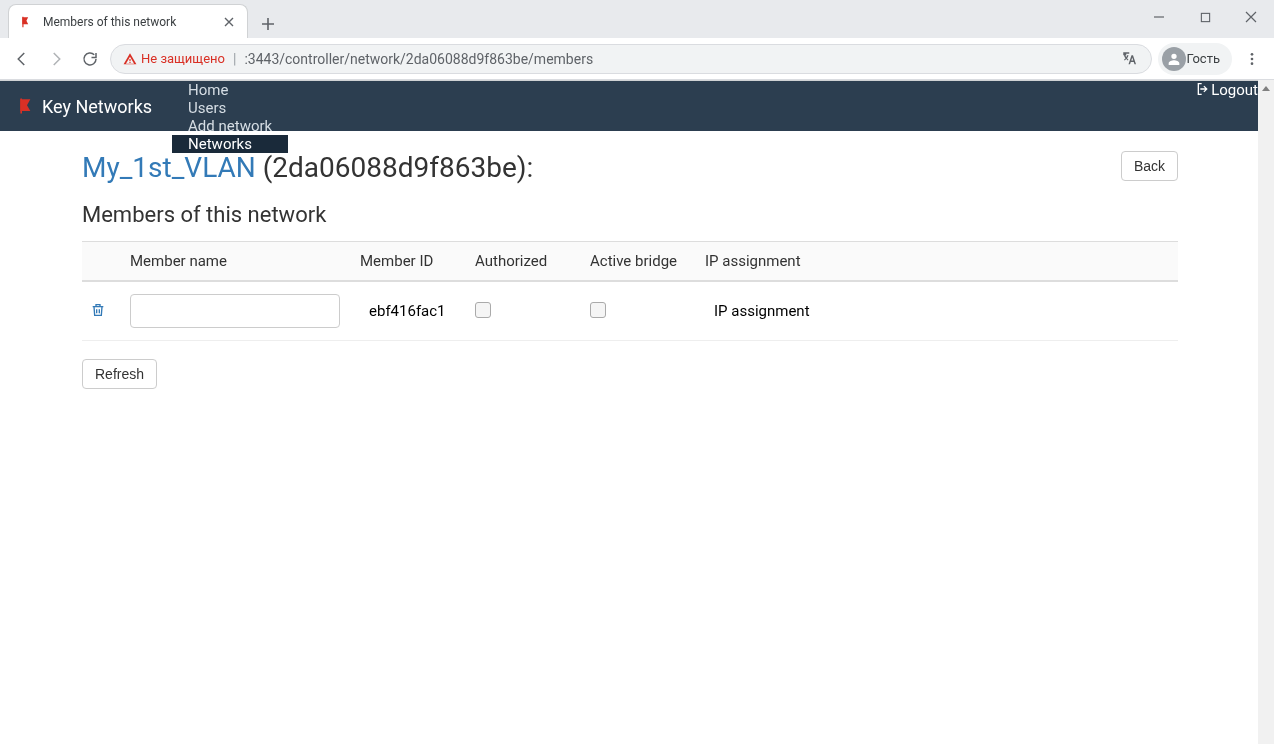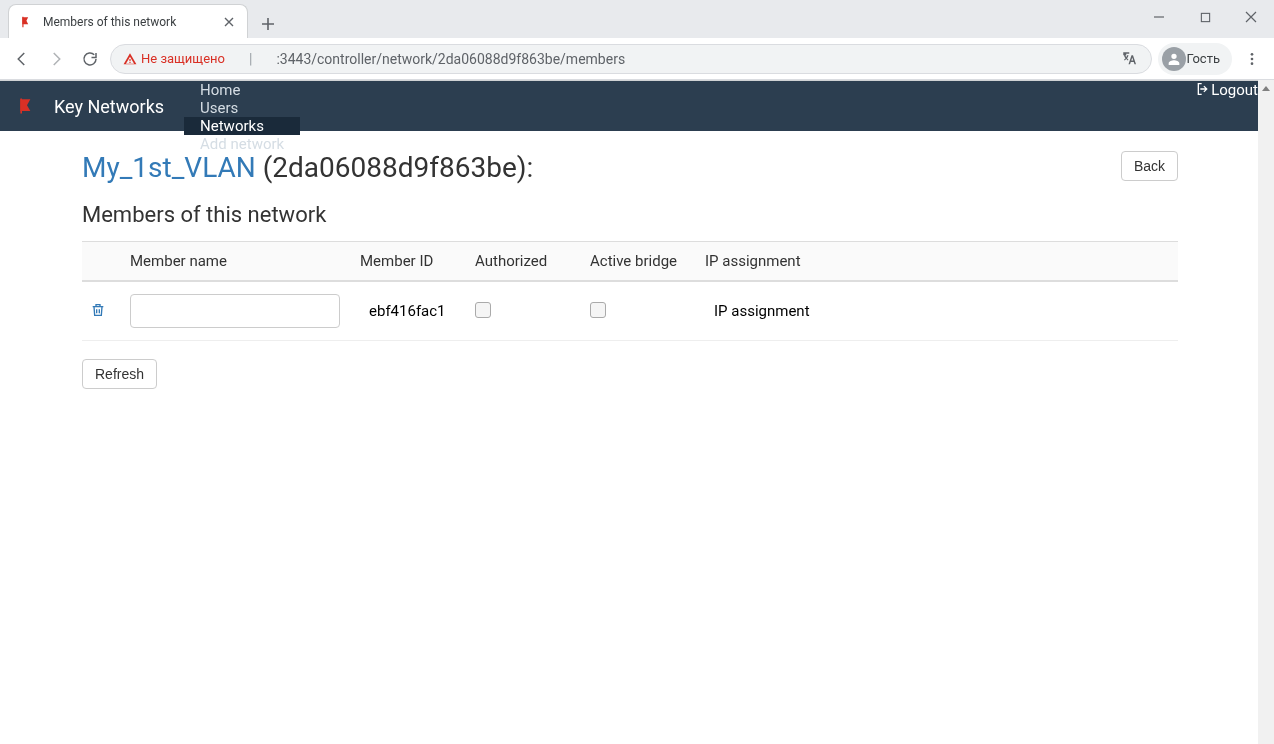--- a/index.html
+++ b/index.html
@@ -12,31 +12,31 @@
   .tab .favicon { width: 16px; height: 16px; display:flex; align-items:center; justify-content:center; }
   .tab .title { flex: 1; font-size: 12px; color: #3c4043; white-space: nowrap; overflow: hidden; text-overflow: ellipsis; }
   .tab .close { width: 16px; height: 16px; color: #5f6368; cursor: pointer; display:flex;align-items:center;justify-content:center;}
   .new-tab { width: 28px; height: 28px; margin-left: 6px; display: flex; align-items: center; justify-content: center; color: #5f6368; cursor: pointer; border-radius: 50%; }
   .window-controls { position: absolute; right: 0; top: 0; display: flex; height: 34px; }
   .win-btn { width: 46px; display: flex; align-items: center; justify-content: center; color: #5f6368; cursor: pointer; }
 
   .toolbar { background: #fff; height: 42px; display: flex; align-items: center; padding: 0 8px; gap: 6px; border-bottom: 1px solid #dadce0; }
   .tb-icon { width: 28px; height: 28px; display: flex; align-items: center; justify-content: center; color: #5f6368; border-radius: 50%; cursor: pointer; }
   .tb-icon.disabled { color: #b0b3b6; cursor: default; }
-  .addr { flex: 1; height: 30px; border: 1px solid #dadce0; border-radius: 15px; display: flex; align-items: center; padding: 0 12px; gap: 24px; background: #f1f3f4; }
+  .addr { flex: 1; height: 30px; border: 1px solid #dadce0; border-radius: 15px; display: flex; align-items: center; padding: 0 12px; gap: 8px; background: #f1f3f4; }
   .addr .warn { color: #d93025; font-size: 13px; display: flex; align-items: center; gap: 4px; }
   .addr .sep { color: #9aa0a6; }
   .addr .url { color: #5f6368; font-size: 14px; flex:1; white-space:nowrap; overflow:hidden; }
   .guest { display: flex; align-items: center; background: #f1f3f4; border-radius: 16px; padding: 4px 12px 4px 4px; cursor: pointer; }
   .guest .av { width: 24px; height: 24px; border-radius: 50%; background: #9aa0a6; display:flex;align-items:center;justify-content:center; }
   .guest .lbl { font-size: 13px; color: #3c4043; }
 
   
   .navbar { background: #2c3e50; height: 50px; display: flex; align-items: stretch; color: #fff; padding: 0 16px; }
-  .brand { display: flex; align-items: center; gap: 16px; padding-right: 20px; font-size: 18px; cursor: pointer; }
+  .brand { display: flex; align-items: center; gap: 4px; padding-right: 20px; font-size: 18px; cursor: pointer; }
   .brand .logo { width: 22px; height: 22px; display:flex; align-items:center; justify-content:center;}
   .nav-items { display: flex; align-items: stretch; flex-direction: column; }
   .nav-item { display: flex; align-items: center; padding: 0 16px; color: #d5dde4; cursor: pointer; font-size: 15px; }
   .nav-item.active { background: #1a2a3a; color: #fff; }
   .nav-right { margin-left: auto; display: flex; align-items: flex-start; gap: 0; cursor: pointer; font-size: 15px; }
 
   
   .content { padding: 20px 82px; max-width: 1260px; }
   .page-title-row { display: flex; align-items: flex-start; justify-content: space-between; margin-bottom: 18px; }
   .page-title { font-size: 28px; font-weight: 400; color: #333; }
@@ -158,22 +158,22 @@
       <svg width="20" height="20" viewBox="0 0 24 24">
           <path fill="#d93025" d="M4 4h12l-4 7 4 7H4z"></path>
           <rect x="4" y="3" width="2" height="18" fill="#d93025"></rect>
         </svg>
     </span>
     <span>Key Networks</span>
   </div>
   <div class="nav-items">
     <div class="nav-item">Home</div>
     <div class="nav-item">Users</div>
+    <div class="nav-item">Add network</div>
     <div class="nav-item active">Networks</div>
-    <div class="nav-item">Add network</div>
   </div>
   <div class="nav-right">
     <svg width="16" height="16" viewBox="0 0 24 24">
         <path fill="#fff" d="M10 3H4v18h6v-2H6V5h4V3zm4 4l-1.4 1.4L15.2 11H8v2h7.2l-2.6 2.6L14 17l5-5-5-5z"></path>
       </svg>
     <span>Logout</span>
   </div>
 </div>
 
 <div class="content">

